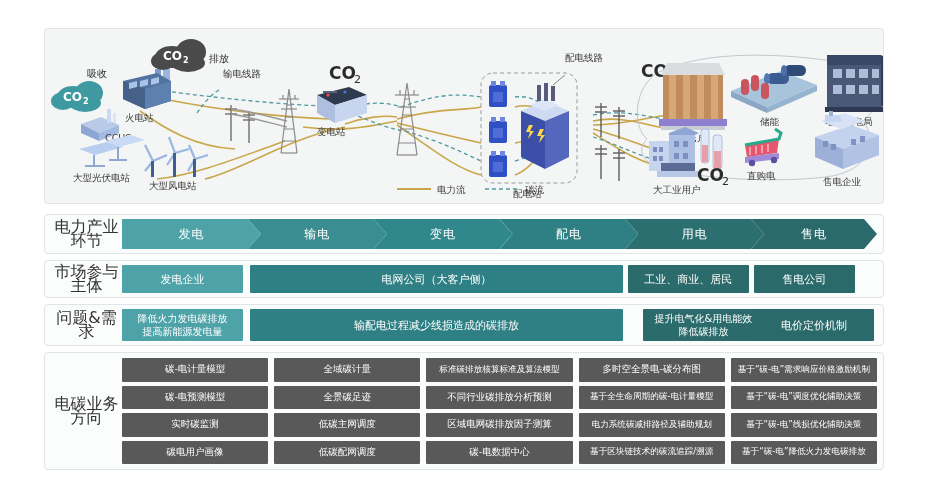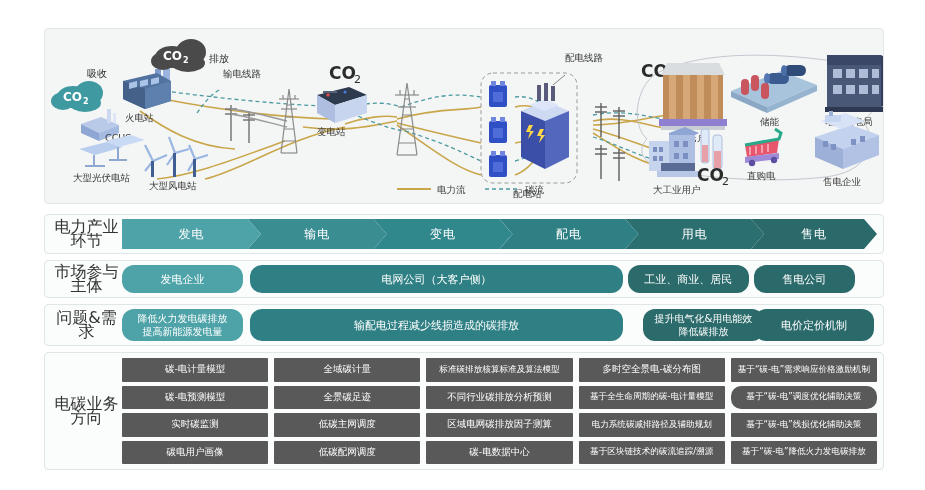--- a/index.html
+++ b/index.html
@@ -51,21 +51,21 @@
     color:#fff;font-size:12px;letter-spacing:1px;
     box-sizing:border-box;
   }
   .chev span{position:relative;z-index:2;}
 
   
   .blk{
     position:absolute;top:0;height:100%;
     display:flex;align-items:center;justify-content:center;
     color:#fff;font-size:11px;line-height:13px;text-align:center;
-    box-sizing:border-box;border-radius:12px;
+    box-sizing:border-box;border-radius:1px;
   }
 
   
   .bizgrid{
     position:absolute;left:0;top:0;right:0;bottom:0;
     display:grid;grid-template-columns:repeat(5,1fr);
     grid-template-rows:repeat(4,1fr);
     gap:4px 6px;
   }
   .bizcell{
@@ -482,21 +482,21 @@
       <div class="bizgrid" id="biz-grid">
           <div class="bizcell">碳-电计量模型</div>
           <div class="bizcell">全域碳计量</div>
           <div class="bizcell" style="font-size: 8.6px;">标准碳排放核算标准及算法模型</div>
           <div class="bizcell">多时空全景电-碳分布图</div>
           <div class="bizcell" style="font-size: 8.6px;">基于“碳-电”需求响应价格激励机制</div>
           <div class="bizcell">碳-电预测模型</div>
           <div class="bizcell">全景碳足迹</div>
           <div class="bizcell">不同行业碳排放分析预测</div>
           <div class="bizcell" style="font-size: 8.6px;">基于全生命周期的碳-电计量模型</div>
-          <div class="bizcell" style="font-size: 8.6px; border-radius: 10px;">基于“碳-电”调度优化辅助决策</div>
+          <div class="bizcell" style="font-size: 8.6px;">基于“碳-电”调度优化辅助决策</div>
           <div class="bizcell">实时碳监测</div>
           <div class="bizcell">低碳主网调度</div>
           <div class="bizcell">区域电网碳排放因子测算</div>
           <div class="bizcell" style="font-size: 8.6px;">电力系统碳减排路径及辅助规划</div>
           <div class="bizcell" style="font-size: 8.6px;">基于“碳-电”线损优化辅助决策</div>
           <div class="bizcell">碳电用户画像</div>
           <div class="bizcell">低碳配网调度</div>
           <div class="bizcell">碳-电数据中心</div>
           <div class="bizcell" style="font-size: 8.6px;">基于区块链技术的碳流追踪/溯源</div>
           <div class="bizcell" style="font-size: 8.6px;">基于“碳-电”降低火力发电碳排放</div>

